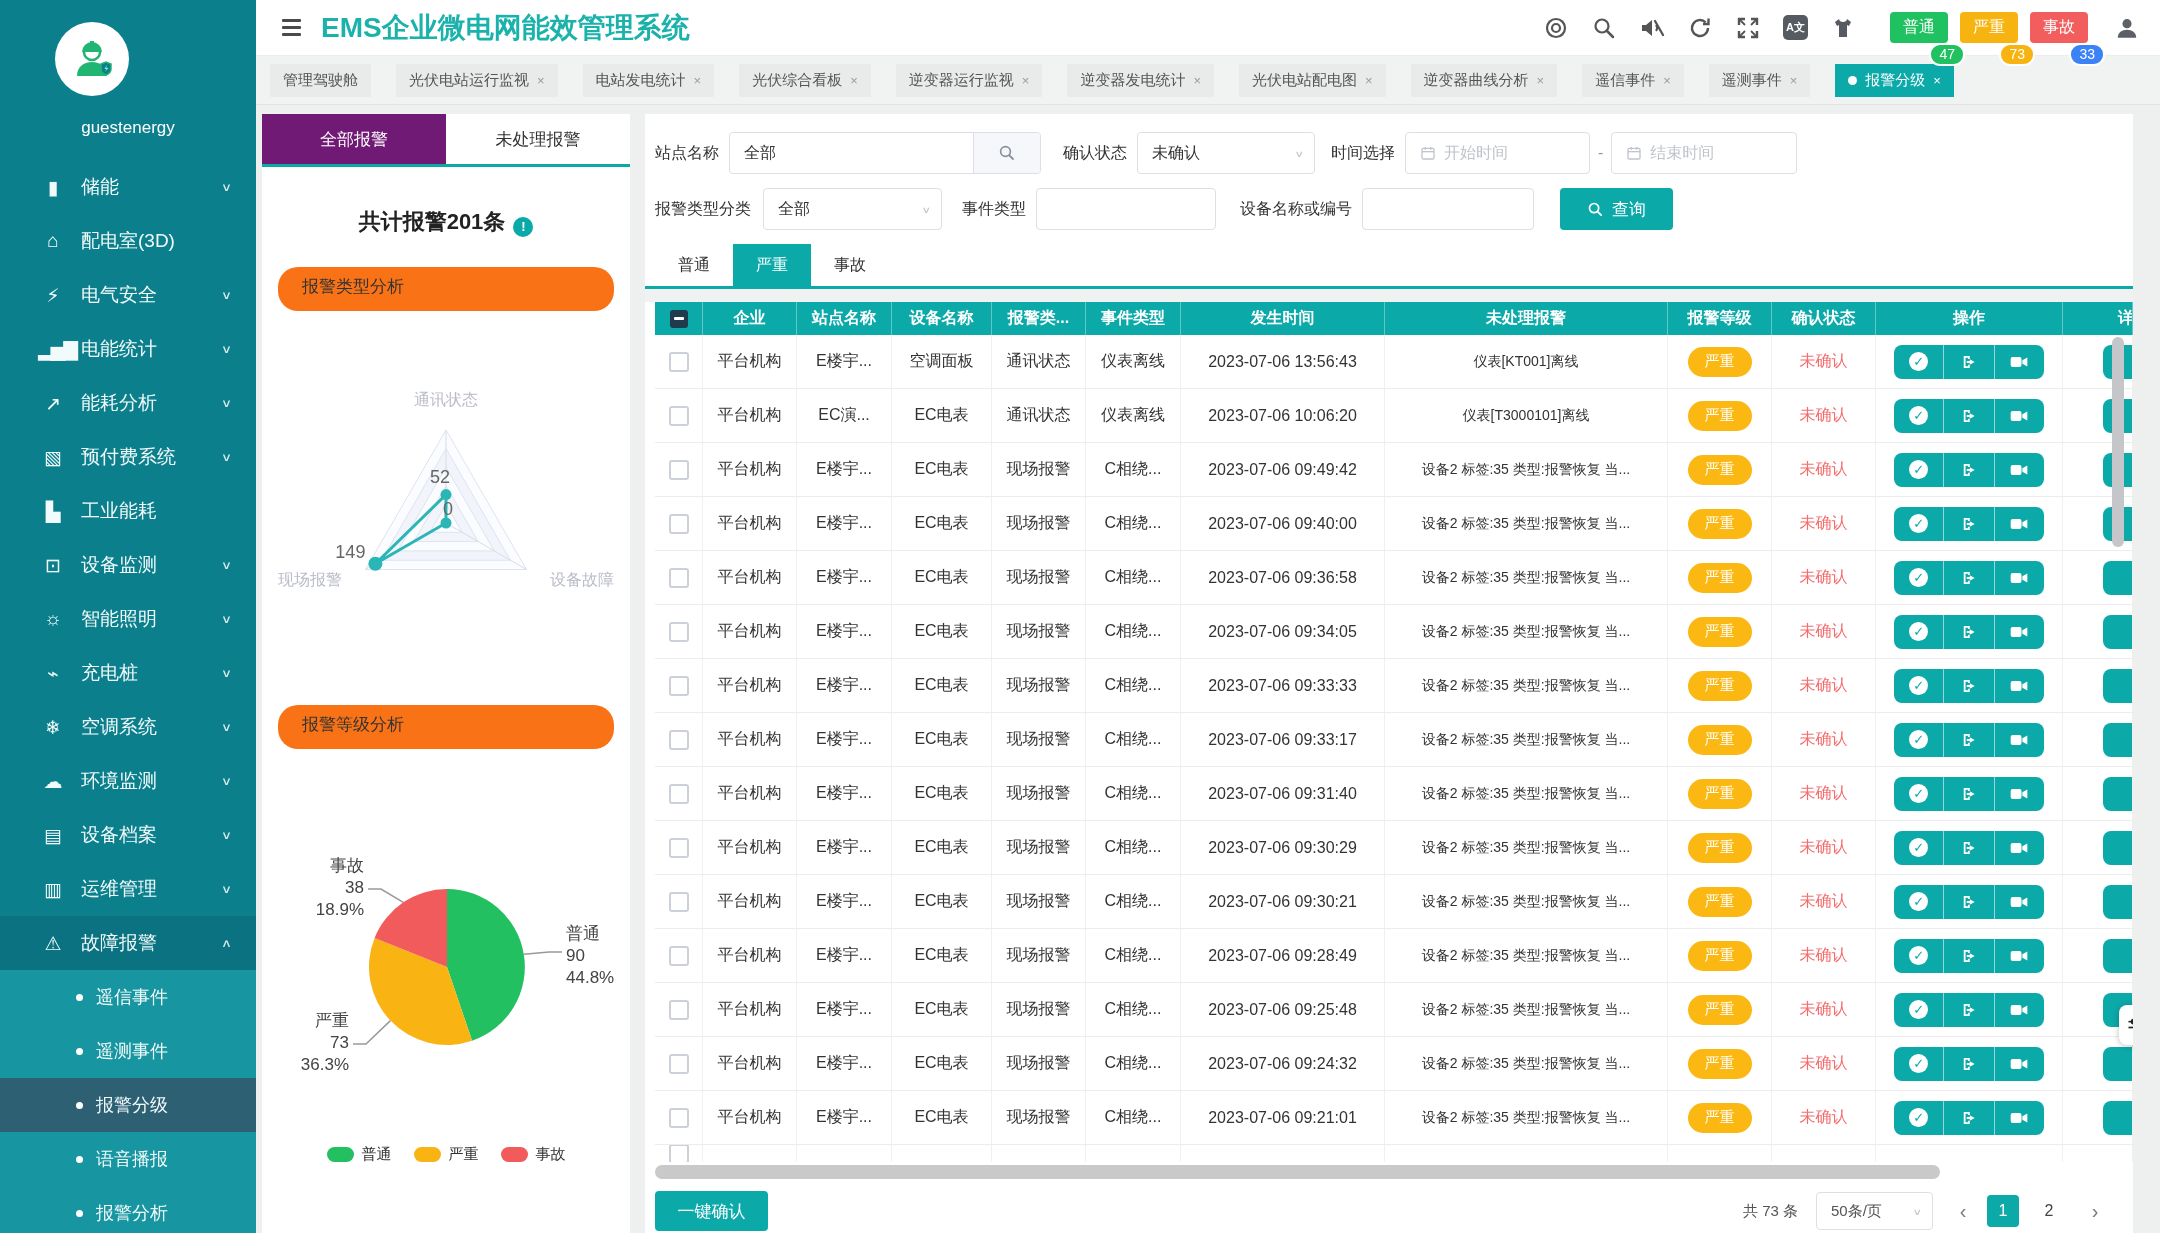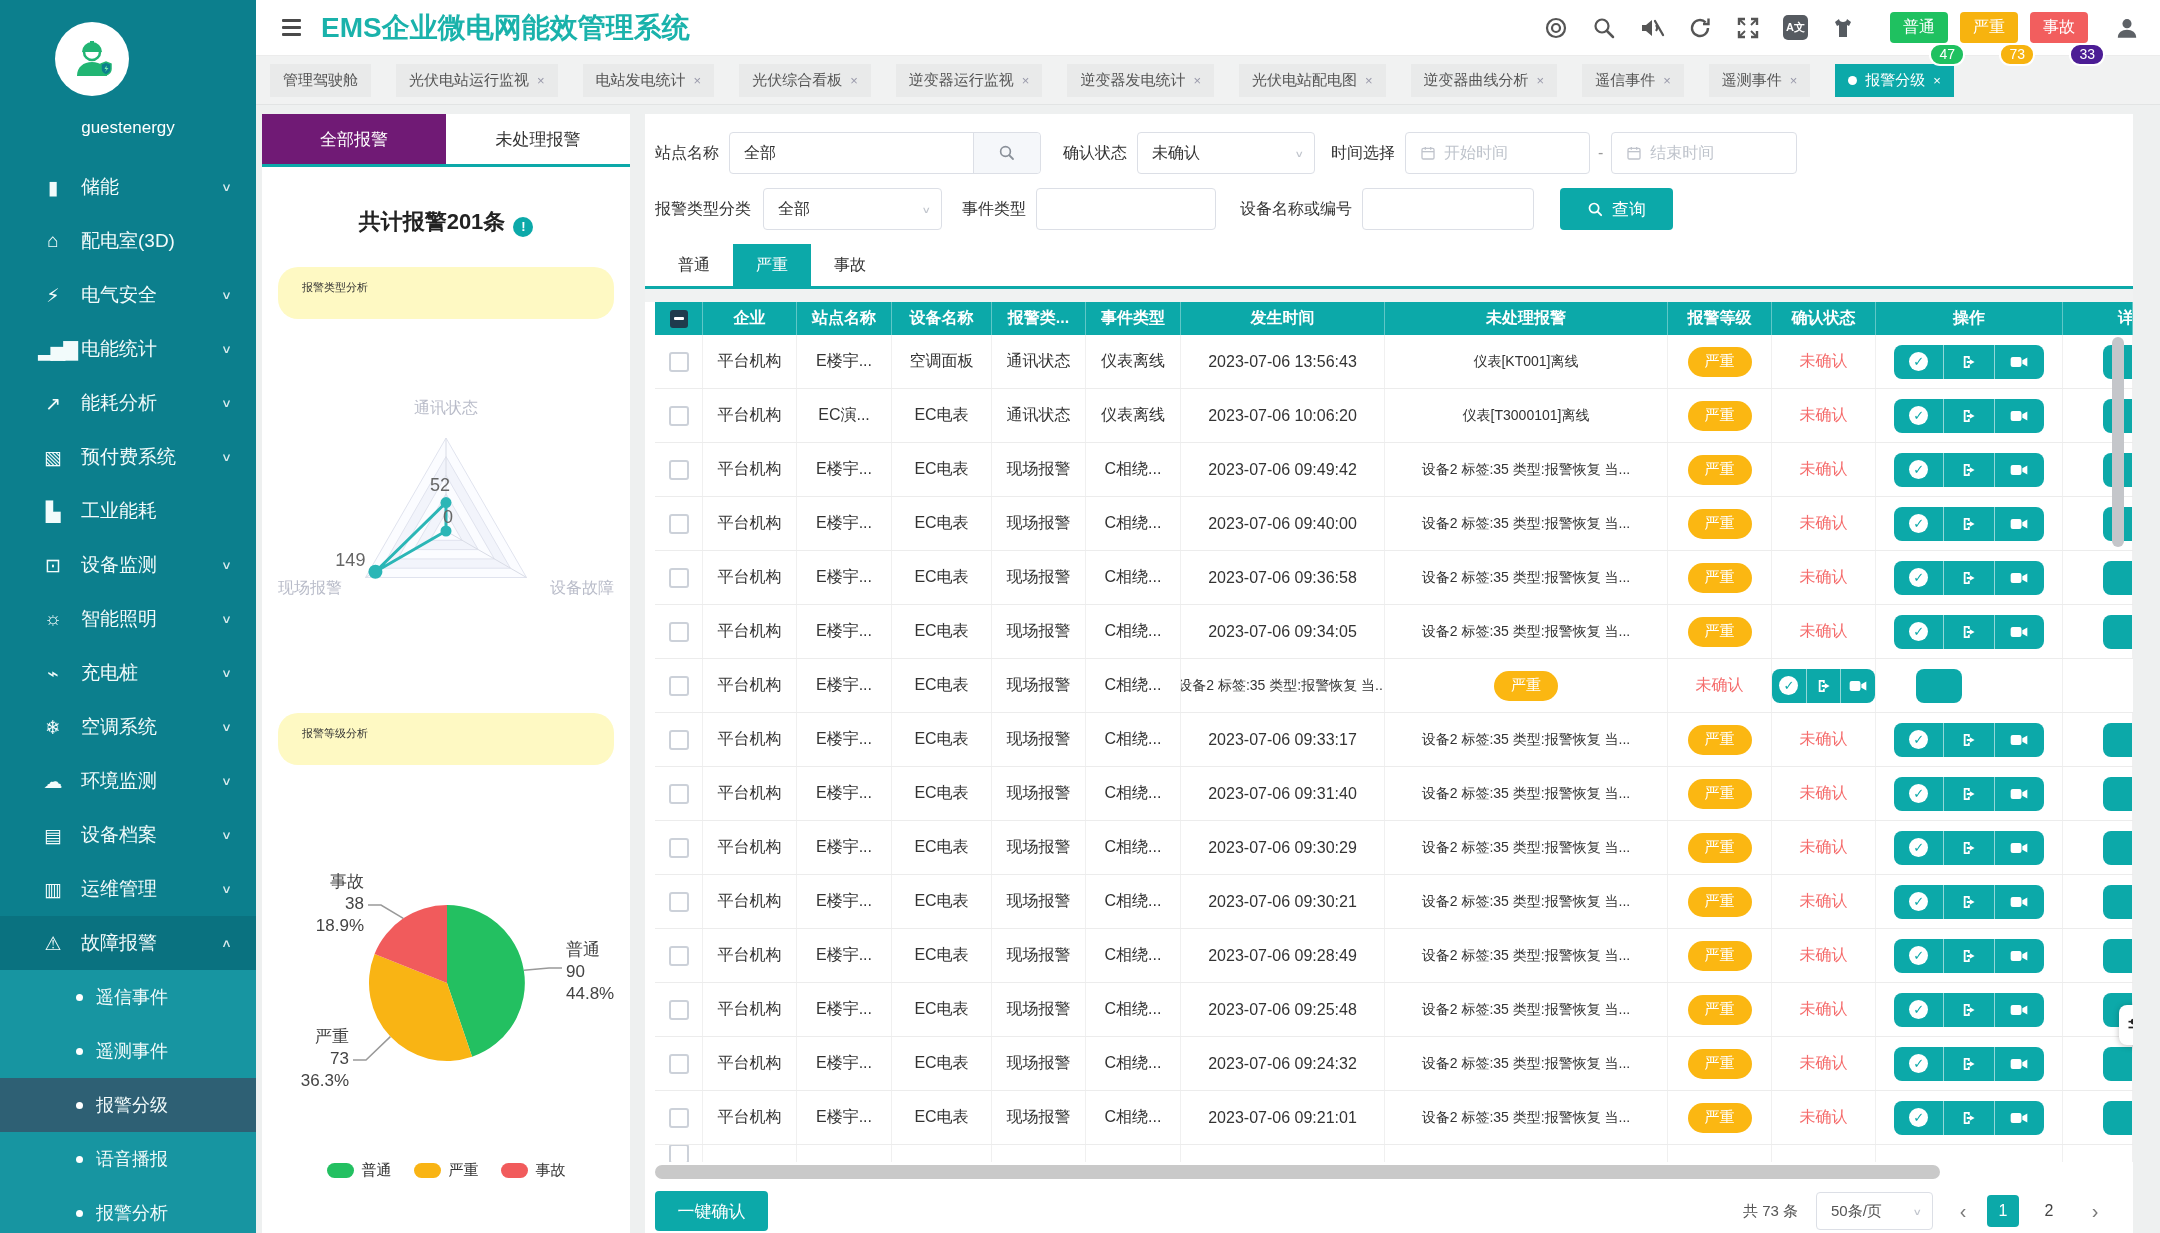--- a/index.html
+++ b/index.html
@@ -44,21 +44,21 @@
   .page-tab .dot{width:9px;height:9px;border-radius:50%;background:#fff;}
   
   .content{flex:1;display:flex;padding:9px 27px 0 6px;gap:15px;min-height:0;}
   
   .alarm-panel{width:368px;flex-shrink:0;background:#fff;display:flex;flex-direction:column;overflow:hidden;}
   .ap-tabs{height:50px;display:flex;border-bottom:3px solid #0ca9a9;flex-shrink:0;}
   .ap-tab{flex:1;display:flex;align-items:center;justify-content:center;font-size:17px;color:#333;cursor:pointer;}
   .ap-tab.active{background:#701a75;color:#fff;}
   .ap-total{margin-top:40px;text-align:center;font-size:22px;font-weight:bold;color:#222;}
   .info-badge{display:inline-flex;width:20px;height:20px;border-radius:50%;background:#0ca9a9;color:#fff;font-size:13px;font-weight:bold;align-items:center;justify-content:center;margin-left:8px;vertical-align:-2px;}
-  .ap-pill{margin:30px 16px 0 16px;height:52px;background:#fef9c3;border-radius:20px;line-height:40px;padding-left:24px;font-size:11px;color:#333;flex-shrink:0;}
+  .ap-pill{margin:30px 16px 0 16px;height:44px;background:#f97316;border-radius:20px;line-height:40px;padding-left:24px;font-size:17px;color:#333;flex-shrink:0;}
   .ap-pill.second{margin-top:36px;}
   .legend-row{display:flex;justify-content:center;gap:22px;margin-top:6px;font-size:15px;color:#333;}
   .legend-item{display:flex;align-items:center;gap:8px;}
   .legend-chip{width:27px;height:15px;border-radius:8px;}
   
   .main-panel{flex:1;background:#fff;position:relative;overflow:hidden;padding:18px 0 0 10px;min-width:0;}
   .frow{display:flex;align-items:center;height:42px;margin-bottom:14px;font-size:16px;color:#333;}
   .flabel{white-space:nowrap;}
   .finput{height:42px;border:1px solid #dcdfe6;border-radius:4px;background:#fff;display:flex;align-items:center;padding-left:14px;font-size:16px;color:#333;position:relative;box-sizing:border-box;}
   .placeholder{color:#bfc4cc;}
@@ -273,21 +273,21 @@
           <div class="badge-btn" style="background: rgb(31, 193, 96);">
             <span>普通</span>
             <span class="badge-count" style="background: rgb(31, 193, 96);">47</span>
           </div>
           <div class="badge-btn" style="background: rgb(247, 179, 15);">
             <span>严重</span>
             <span class="badge-count" style="background: rgb(247, 179, 15);">73</span>
           </div>
           <div class="badge-btn" style="background: rgb(242, 94, 94);">
             <span>事故</span>
-            <span class="badge-count" style="background: #4c1d95;">33</span>
+            <span class="badge-count" style="background: #3b82f6;">33</span>
           </div>
         </div>
       <div class="tool-ic" style="margin-left:4px;">
         <svg width="26" height="26" viewBox="0 0 24 24">
             <circle cx="12" cy="8" r="4.2" fill="#5d6166"></circle>
             <path d="M3.5 21 c0-5 3.8-7.5 8.5-7.5 s8.5 2.5 8.5 7.5 z" fill="#5d6166"></path>
           </svg>
       </div>
     </div>
   </div>
@@ -730,20 +730,21 @@
           </div>
           <div class="trow tbody-row">
             <div class="tcell">
               <div class="cb"></div>
             </div>
             <div class="tcell">平台机构</div>
             <div class="tcell">E楼宇...</div>
             <div class="tcell">EC电表</div>
             <div class="tcell">现场报警</div>
             <div class="tcell">C相绕...</div>
+            <div class="tcell">2023-07-06 09:33:33</div>
             <div class="tcell desc">设备2 标签:35 类型:报警恢复 当...</div>
             <div class="tcell">
               <div class="level-pill">严重</div>
             </div>
             <div class="tcell status-red">未确认</div>
             <div class="tcell">
               <div class="ops-group">
                 <div class="ops-seg">
                   <span class="check-circle">✓</span>
                 </div>

